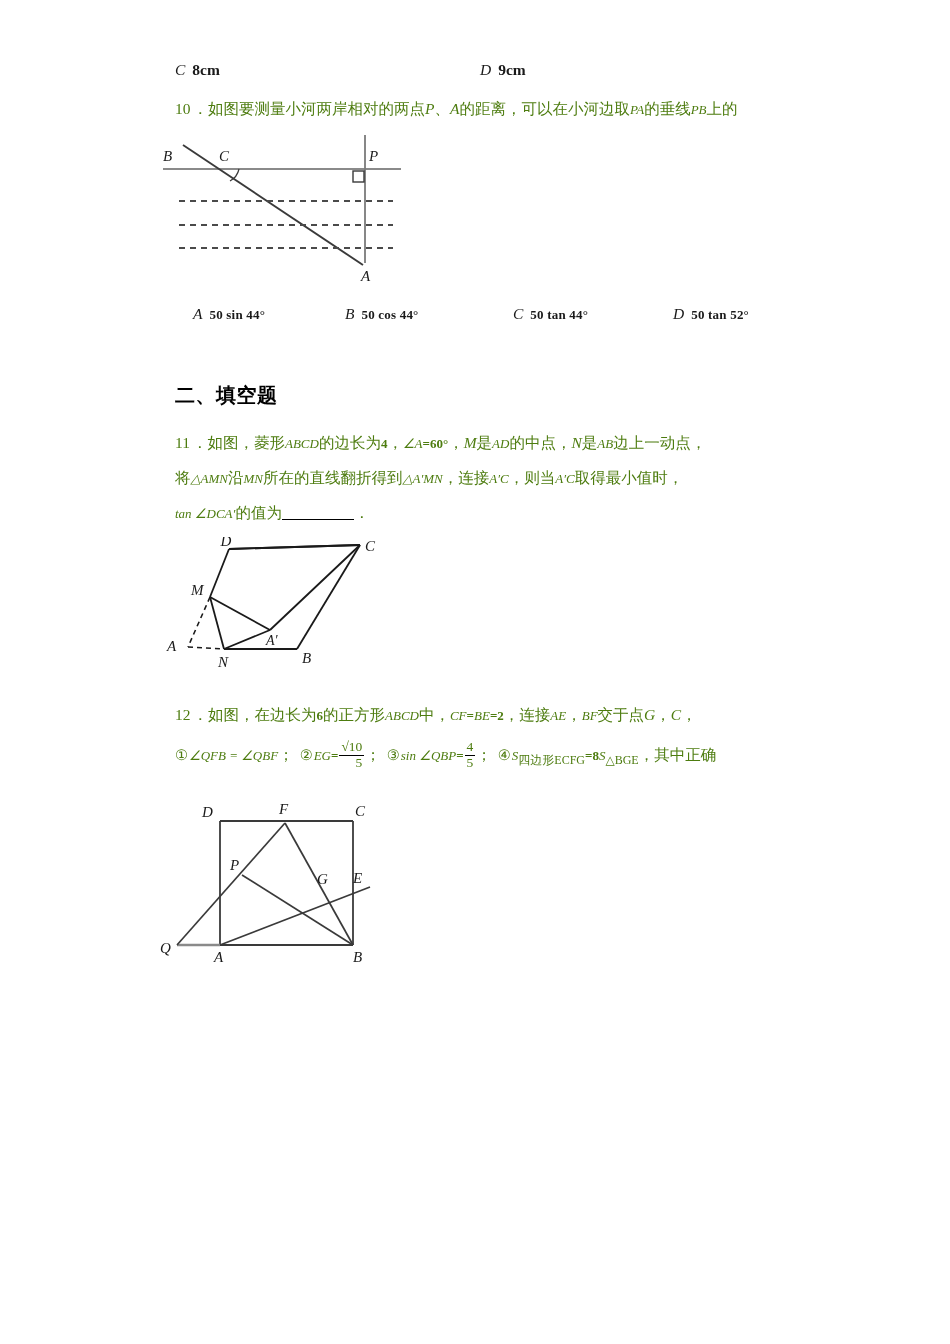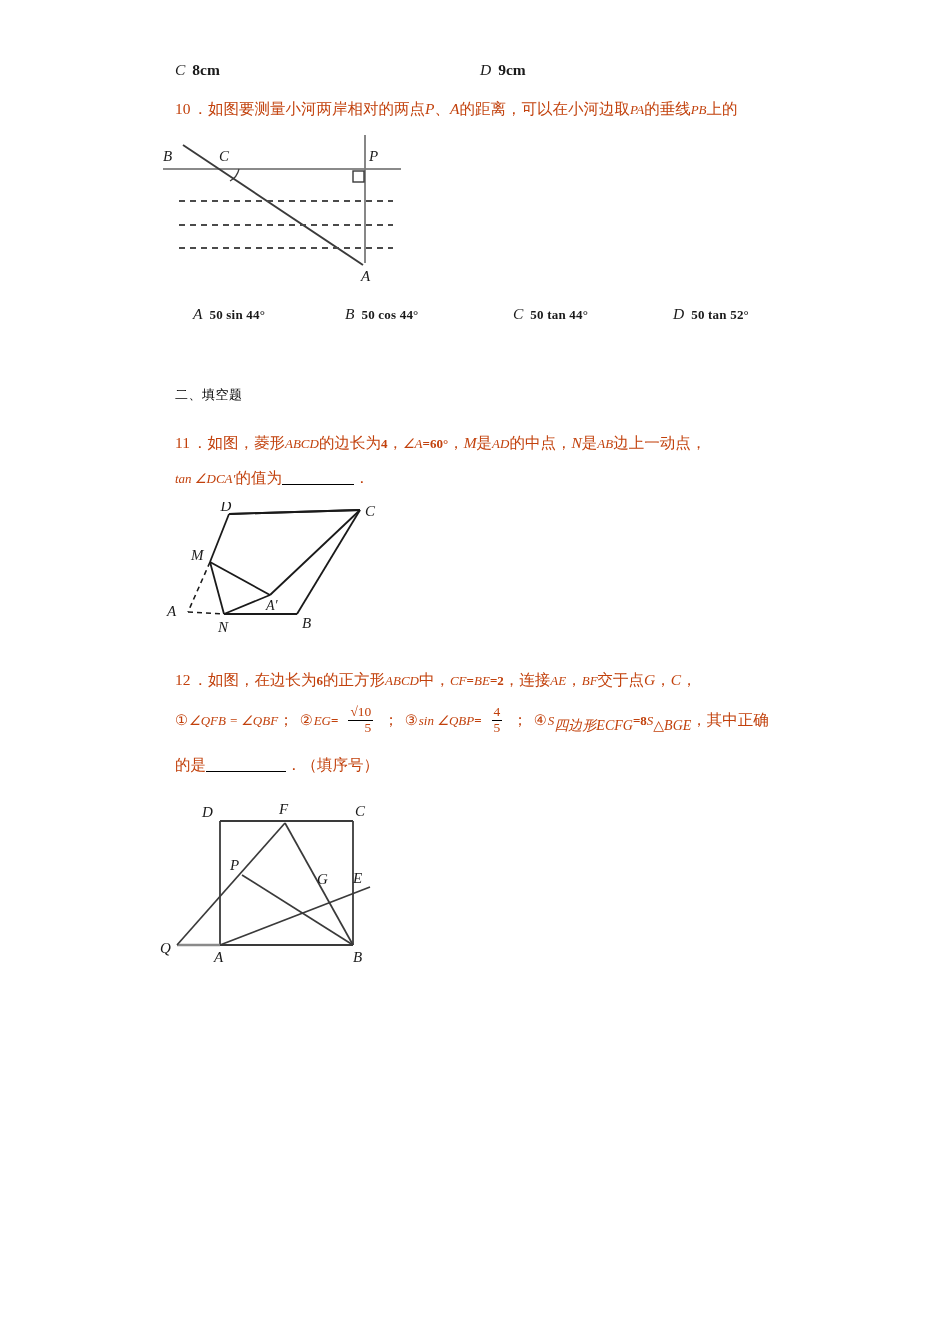--- a/index.html
+++ b/index.html
@@ -26,21 +26,21 @@
     left: 175px;
     top: 56px;
     width: 605px;
   }
 
   
   .line {
     font-size: 15.5px;
     line-height: 34px;
     white-space: nowrap;
-    color: #c2410c;
+    color: #4d7c0f;
   }
   .opt-row {
     display: flex;
     font-size: 15.5px;
     line-height: 30px;
     color: #1a1a1a;
   }
   .opt {
     display: flex;
     align-items: baseline;
@@ -52,51 +52,50 @@
 
   .mi { font-style: italic; font-family: "Liberation Serif", serif; }
   .mn { font-style: normal; font-weight: bold; }
   .sm { font-size: 13px; }
   .mtxt { letter-spacing: .2px; }
 
   .qnum { margin-right: 2px; }
 
   .sect-title {
     font-family: "Liberation Sans", sans-serif;
-    font-weight: normal;
-    font-size: 13px;
+    font-weight: bold;
+    font-size: 20px;
     line-height: 26px;
     letter-spacing: .5px;
   }
 
   .blank {
     display: inline-block;
     border-bottom: 1.3px solid #000;
     vertical-align: -2px;
   }
   .blank.w1 { width: 72px; }
   .blank.w2 { width: 80px; }
   .blank.w3 { width: 62px; }
 
   
   .frac {
     display: inline-block;
     vertical-align: -0.52em;
     text-align: right;
     font-size: 13.5px;
     line-height: 1.08;
-    margin: 0 10px;
+    margin: 0 1px;
   }
   .frac .num { display: block; padding: 0 2px; }
   .frac .den { display: block; padding: 0 2px; border-top: 1.1px solid #000; }
 
   .sub {
-    font-size: 14px;
+    font-size: 12px;
     vertical-align: -0.35em;
-    font-style: italic;
   }
   .circnum {
     font-size: 14.5px;
     margin-right: 1px;
   }
 
   
   .fig { position: relative; }
   .fig svg { display: block; }
 
@@ -167,20 +166,23 @@
         <span class="sm mtxt"><span class="mn">50</span><span class="mn">&nbsp;</span><span class="mn">tan</span><span class="mn">&nbsp;</span><span class="mn">52°</span></span>
       </div>
     </div>
 
     <div class="gap-lg"></div>
 
     <div class="sect-title">二、填空题</div>
 
     <div class="line" style="margin-top:18px;">
       <span class="qnum">11</span><span>．如图，菱形</span><span class="mi sm">ABCD</span><span>的边长为</span><span class="mn sm">4</span><span>，</span><span class="mi sm">∠A</span><span class="mn sm">=</span><span class="mn sm">60°</span><span>，</span><span class="mi">M</span><span>是</span><span class="mi sm">AD</span><span>的中点，</span><span class="mi">N</span><span>是</span><span class="mi sm">AB</span><span>边上一动点，</span>
+    </div>
+    <div class="line">
+      <span>将</span><span class="mi sm">△AMN</span><span>沿</span><span class="mi sm">MN</span><span>所在的直线翻折得到</span><span class="mi sm">△A′MN</span><span>，连接</span><span class="mi sm">A′C</span><span>，则当</span><span class="mi sm">A′C</span><span>取得最小值时，</span>
     </div>
     <div class="line">
       <span class="mi sm">tan ∠DCA′</span><span>的值为</span><span class="blank w1"></span><span>．</span>
     </div>
 
     <div class="fig" style="margin-top:6px; margin-left:-18px;">
       <svg width="250" height="135" viewBox="0 0 250 135">
 
         <line x1="72" y1="12" x2="203" y2="8" stroke="#1a1a1a" stroke-width="1.8"></line>
         <line x1="203" y1="8" x2="140" y2="112" stroke="#1a1a1a" stroke-width="1.8"></line>
@@ -213,23 +215,20 @@
     <div class="gap-md"></div>
 
     <div class="line">
       <span class="qnum">12</span><span>．如图，在边长为</span><span class="mn sm">6</span><span>的正方形</span><span class="mi sm">ABCD</span><span>中，</span><span class="mi sm">CF</span><span class="mn sm">=</span><span class="mi sm">BE</span><span class="mn sm">=</span><span class="mn sm">2</span><span>，连接</span><span class="mi sm">AE</span><span>，</span><span class="mi sm">BF</span><span>交于点</span><span class="mi">G</span><span>，</span><span class="mi">C</span><span>，</span>
     </div>
 
     <div class="line" style="line-height:44px;">
       <span class="circnum">①</span><span class="mi sm">∠QFB = ∠QBF</span><span>；</span><span style="display:inline-block;width:6px;"></span><span class="circnum">②</span><span class="mi sm">EG</span><span class="mn sm">=</span><span class="frac"><span class="num">√10</span><span class="den">5</span></span><span>；</span><span style="display:inline-block;width:6px;"></span><span class="circnum">③</span><span class="mi sm">sin ∠QBP</span><span class="mn sm">=</span><span class="frac"><span class="num">4</span><span class="den">5</span></span><span>；</span><span style="display:inline-block;width:6px;"></span><span class="circnum">④</span><span class="mi sm">S</span><span class="sub">四边形ECFG</span><span class="mn sm">=</span><span class="mn sm">8</span><span class="mi sm">S</span><span class="sub">△BGE</span><span>，其中正确</span>
     </div>
 
-    <div class="line">
-      <span>的是</span><span class="blank w2"></span><span>．（填序号）</span>
-    </div>
 
     <div class="fig" style="margin-top:8px; margin-left:-18px;">
       <svg width="250" height="175" viewBox="0 0 250 175">
 
         <line x1="63" y1="31" x2="196" y2="31" stroke="#3a3a3a" stroke-width="1.8"></line>
         <line x1="196" y1="31" x2="196" y2="155" stroke="#3a3a3a" stroke-width="1.8"></line>
         <line x1="196" y1="155" x2="63" y2="155" stroke="#3a3a3a" stroke-width="1.8"></line>
         <line x1="63" y1="155" x2="63" y2="31" stroke="#3a3a3a" stroke-width="1.8"></line>
 
         <line x1="20" y1="155" x2="63" y2="155" stroke="#8a8a8a" stroke-width="2.4"></line>

